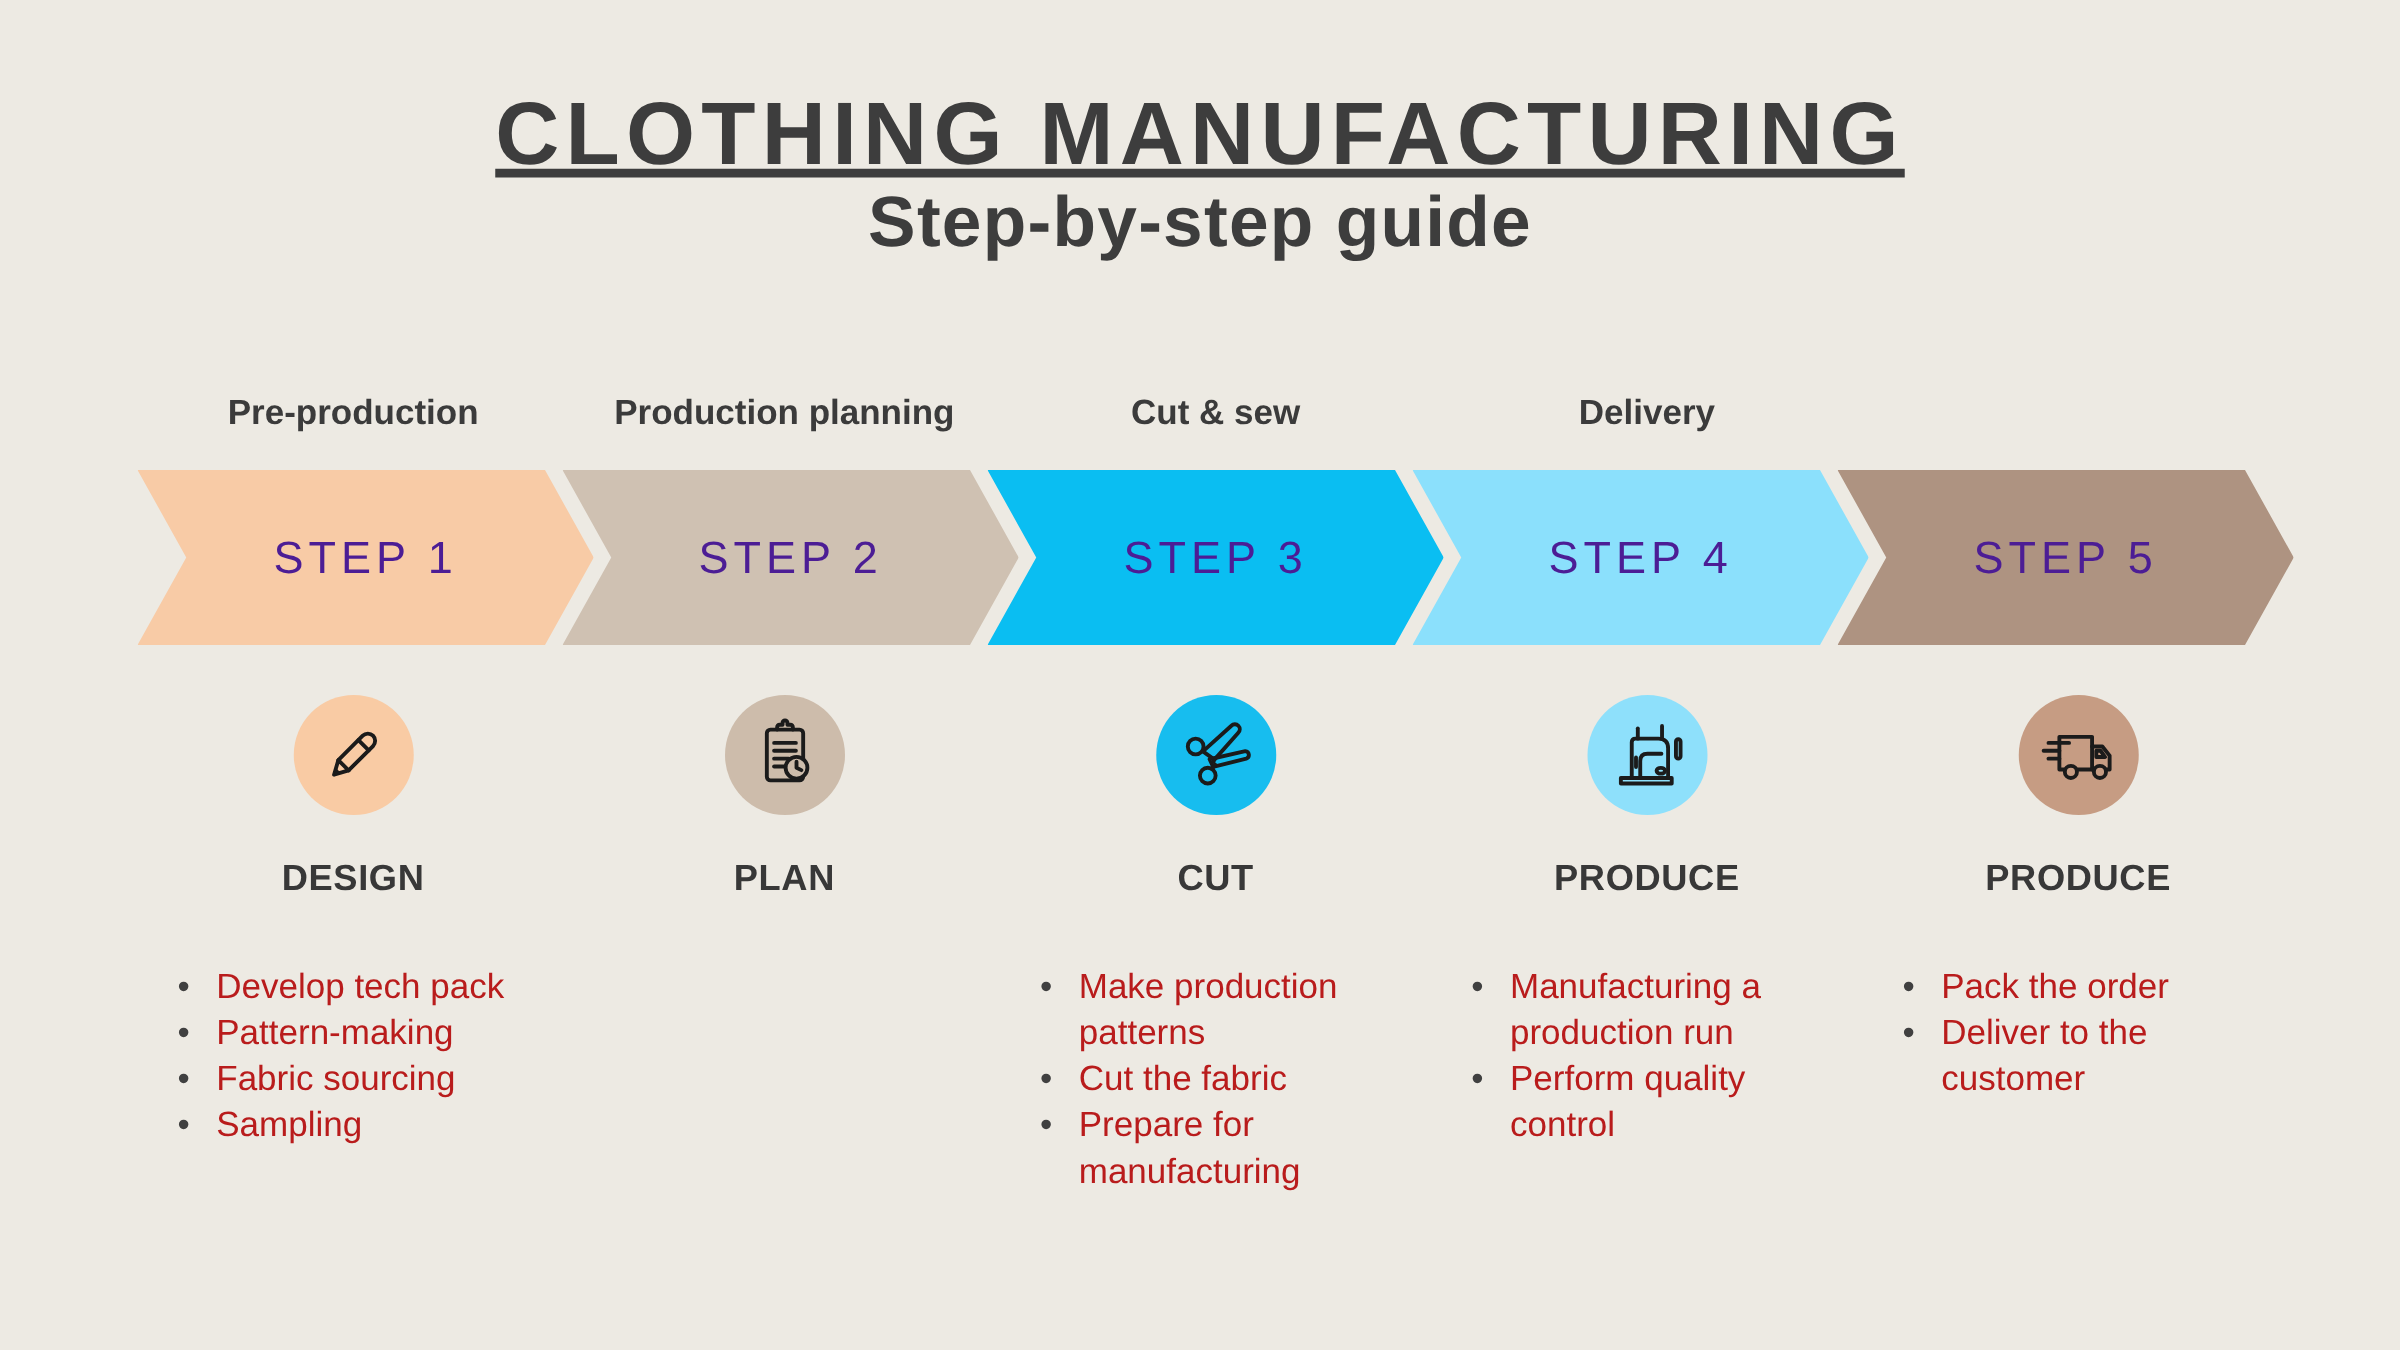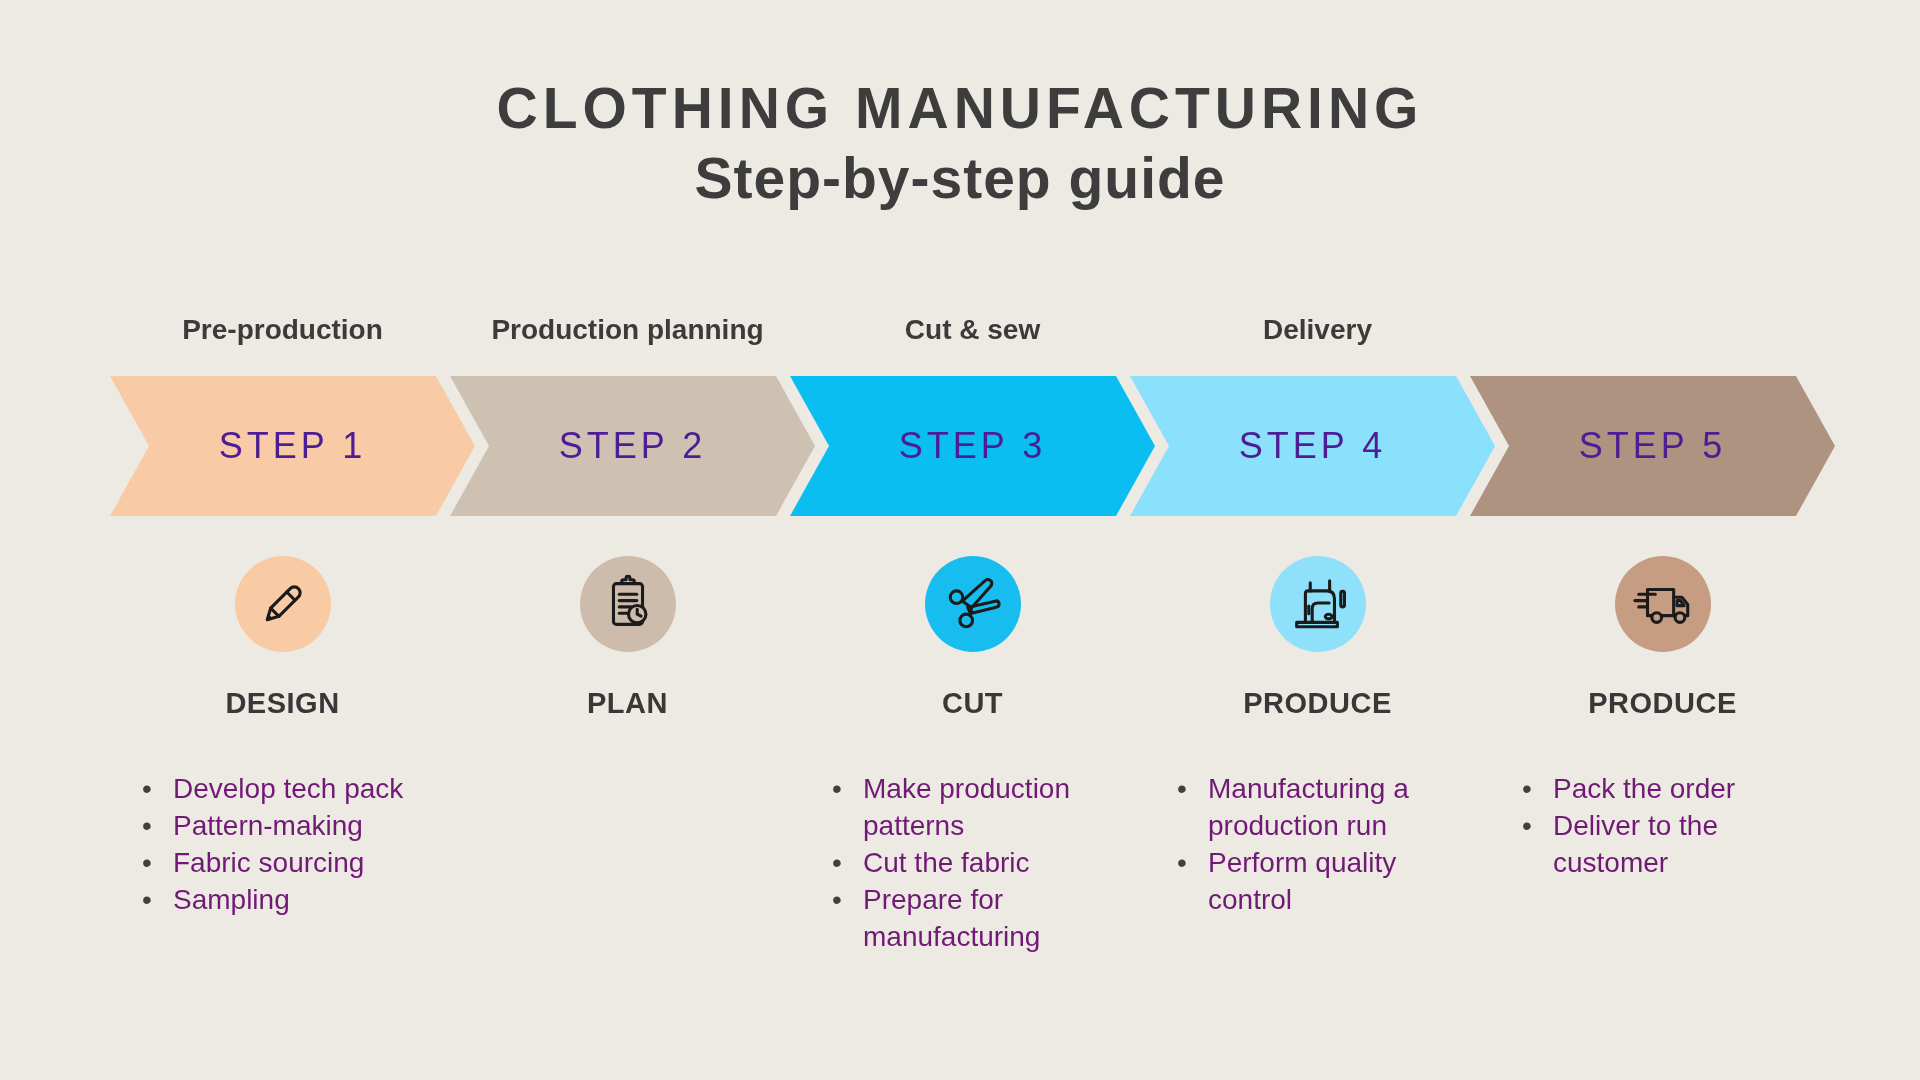--- a/index.html
+++ b/index.html
@@ -2,21 +2,21 @@
 <html><head>
 <meta charset="utf-8">
 <style>
   * { margin:0; padding:0; box-sizing:border-box; }
   html,body { width:1920px; height:1080px; }
   body { font-family:"Liberation Sans", sans-serif; }
   .canvas { position:relative; width:1920px; height:1080px; background:#EDEAE3; overflow:hidden; }
 
   
   .title { position:absolute; top:74px; left:0; width:100%; text-align:center; color:#3D3D3D; }
-  .title-line1 { font-size:57px; font-weight:600; letter-spacing:5px; line-height:68px; }
+  .title-line1 { font-size:71px; font-weight:600; letter-spacing:5px; line-height:68px;text-decoration:underline; }
   .title-line2 { font-size:57px; font-weight:600; letter-spacing:1px; line-height:72px; }
 
   
   .phase-labels { position:absolute; top:314px; left:110px; width:1725px; display:flex; }
   .phase-label { width:345px; text-align:center; font-size:28px; font-weight:700; color:#3B3B3B; }
 
   
   .arrows { position:absolute; top:376px; left:0; width:1920px; height:140px; }
   .arrow {
     position:absolute; top:0; width:365px; height:140px;
@@ -29,21 +29,21 @@
 
   
   .columns { position:absolute; top:556px; left:110px; width:1725px; display:flex; }
   .col { width:345px; }
   .icon-circle { width:96px; height:96px; border-radius:50%; margin:0 auto;
                  display:flex; align-items:center; justify-content:center; }
   .icon-circle svg { width:62px; height:62px; }
   .col-heading { margin-top:34px; text-align:center; font-size:29px; line-height:34px;
                  font-weight:700; color:#383838; letter-spacing:0.5px; }
   ul.bullets { margin-top:50px; list-style:none; padding:0 10px 0 30px; }
-  ul.bullets li { position:relative; padding-left:33px; font-size:28px; line-height:37px; color:#701a75; }
+  ul.bullets li { position:relative; padding-left:33px; font-size:28px; line-height:37px; color:#b91c1c; }
   ul.bullets li::before { content:"\2022"; position:absolute; left:2px; top:0; font-size:28px; color:#404040; }
 
   .ico { stroke:#1B1B1B; stroke-width:3.2; fill:none; stroke-linecap:round; stroke-linejoin:round; }
 </style>
 </head>
 <body>
 
 <div class="canvas">
 
   <div class="title">

